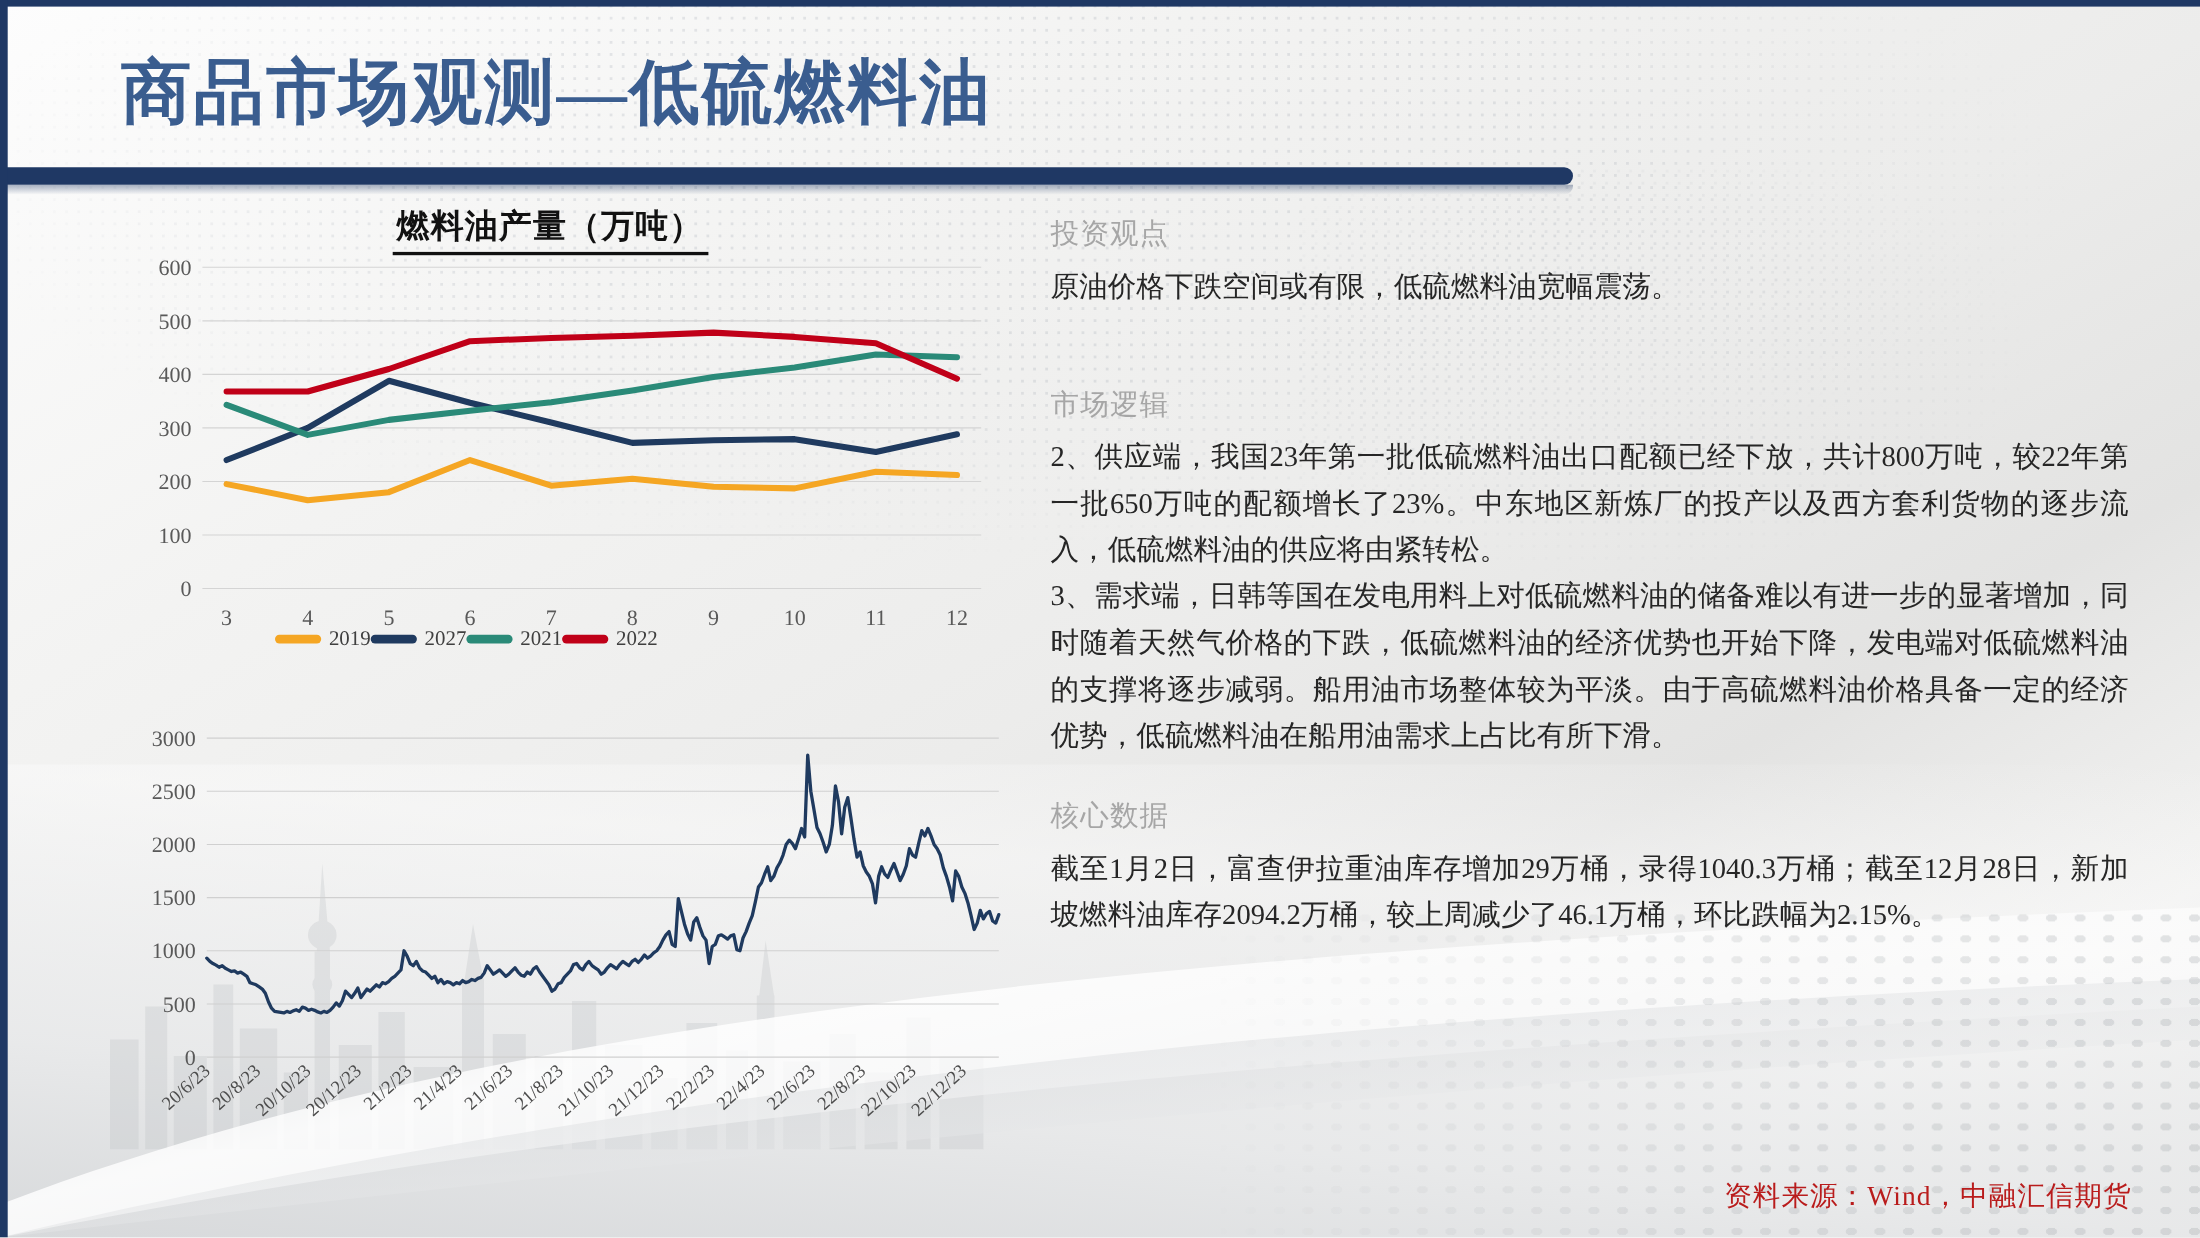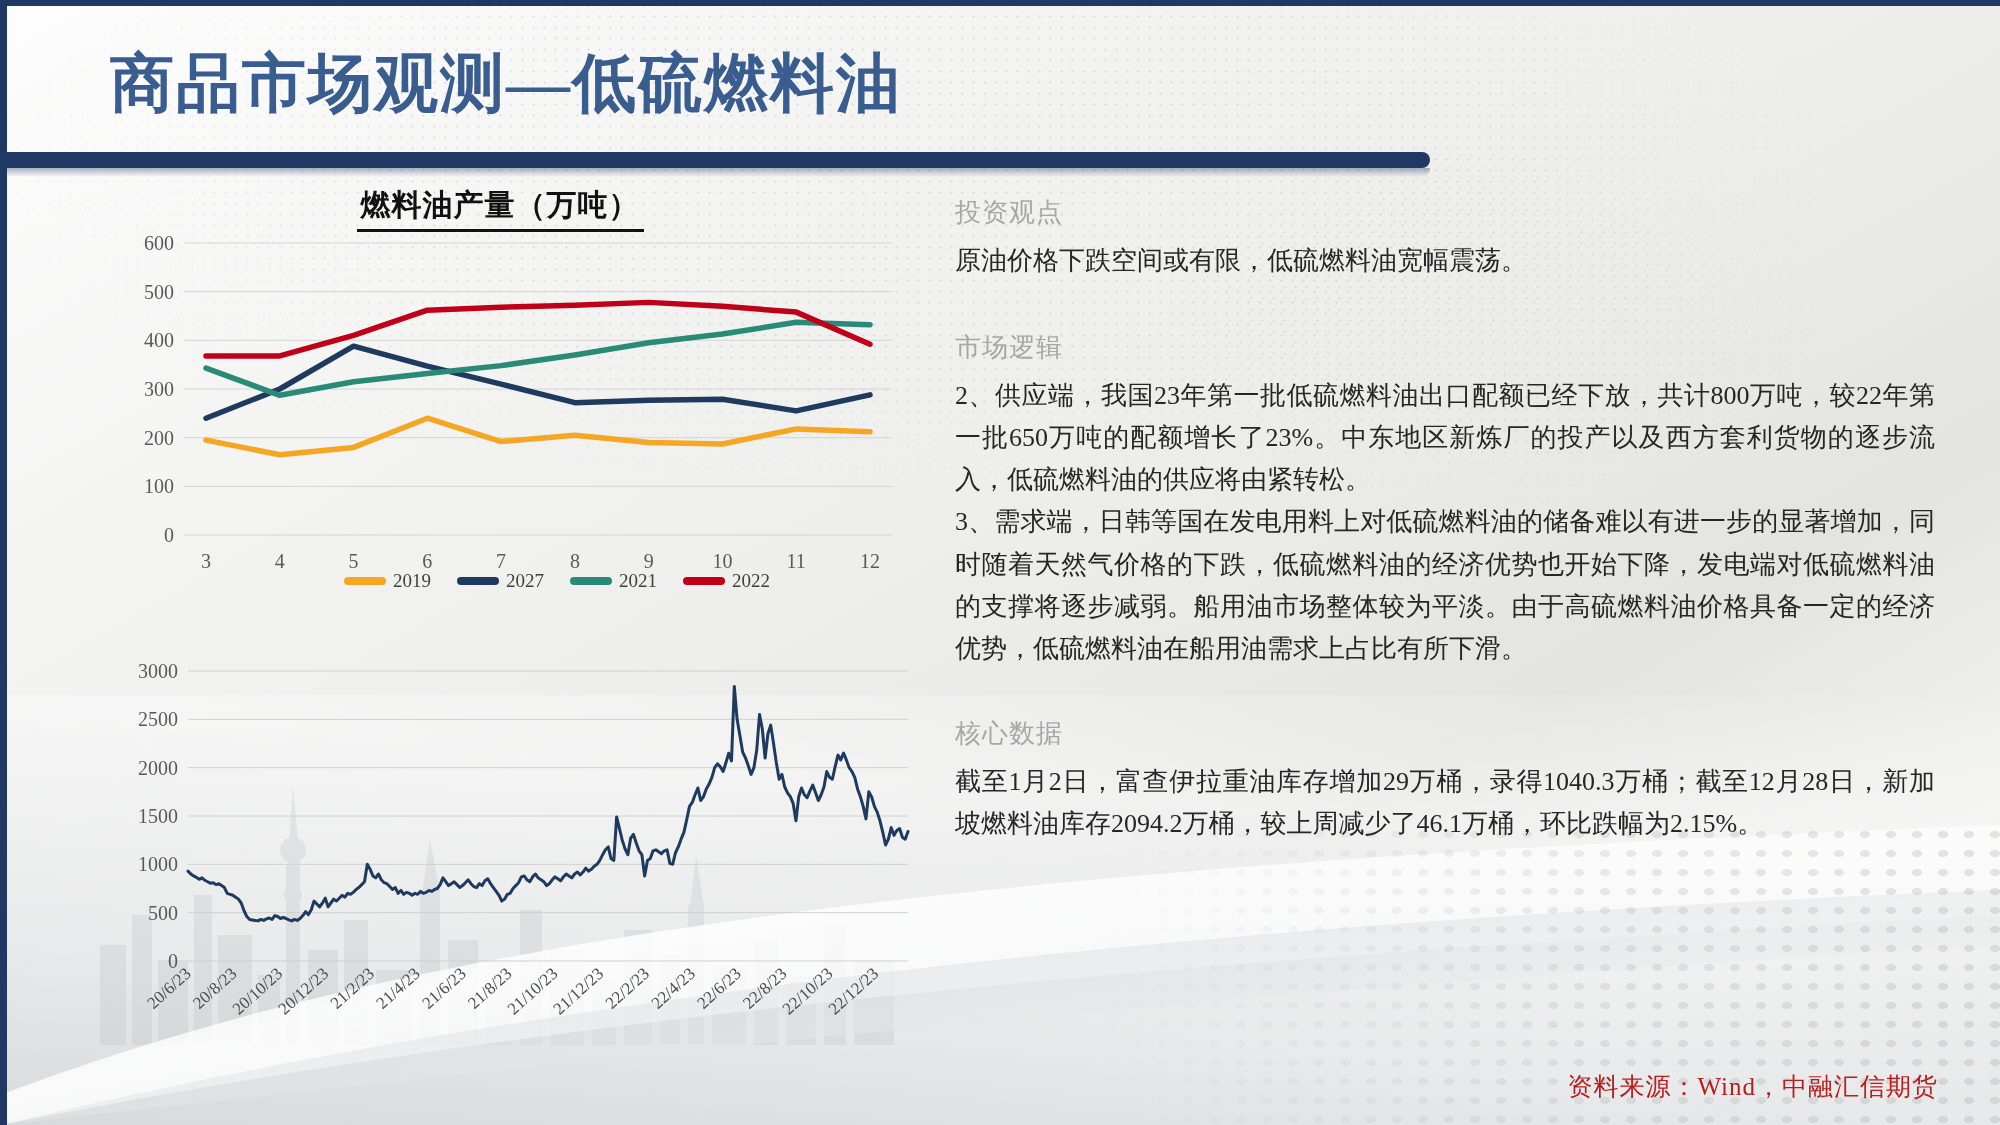--- a/index.html
+++ b/index.html
@@ -84,21 +84,21 @@
     font-family:"Liberation Sans","DejaVu Sans",sans-serif;
     letter-spacing:1px;
   }
   .chart-title span { border-bottom: 3px solid #111; padding: 0 4px 3px 4px; display:inline-block; }
 
   #chart1-wrap { position:absolute; left:0; top:0; width:880px; height:420px; }
   #chart1-title { position:absolute; left:160px; top:0; width:560px; }
   #chart1-svg  { position:absolute; left:60px; top:48px; }
   #chart1-legend {
     position:absolute; left:190px; top:385px; width:520px;
-    display:flex; justify-content:flex-end; gap:26px; align-items:center;
+    display:flex; justify-content:flex-start; align-items:center;
   }
   .legend-item { display:flex; align-items:center; gap:7px; }
   .legend-swatch { width:42px; height:8px; border-radius:4px; display:inline-block; }
   .legend-label { font-size:19px; color:#3f3f3f; font-family:"Liberation Serif","DejaVu Serif",serif; }
 
   #chart2-wrap { position:absolute; left:0; top:430px; width:880px; height:470px; }
   #chart2-title { position:absolute; left:180px; top:0; width:520px; }
   #chart2-svg { position:absolute; left:50px; top:48px; }
 
   .ax-lab { font-size:20px; fill:#595959; font-family:"Liberation Serif","DejaVu Serif",serif; }
@@ -110,22 +110,22 @@
     font-size: 26px; color:#a6a6a6; font-weight:400; letter-spacing:1px;
     font-family:"Liberation Serif","DejaVu Serif",serif;
     margin-bottom: 10px;
   }
   .sec-body {
     font-size: 26px; color:#262626; line-height: 1.62;
     font-family:"Liberation Serif","DejaVu Serif",serif;
     text-align: justify; text-justify: inter-ideograph;
   }
   .sec-body p { margin: 0; }
-  #sec-view { margin-bottom: 48px; }
-  #sec-logic { margin-bottom: 46px; }
+  #sec-view { margin-bottom: 68px; }
+  #sec-logic { margin-bottom: 34px; }
 
   #footer-source {
     position:absolute; right: 62px; bottom: 22px;
     font-size: 25px; color:#b91c1c; letter-spacing:1px;
     font-family:"Liberation Serif","DejaVu Serif",serif;
     white-space: nowrap;
   }
 </style>
 </head>
 <body>

